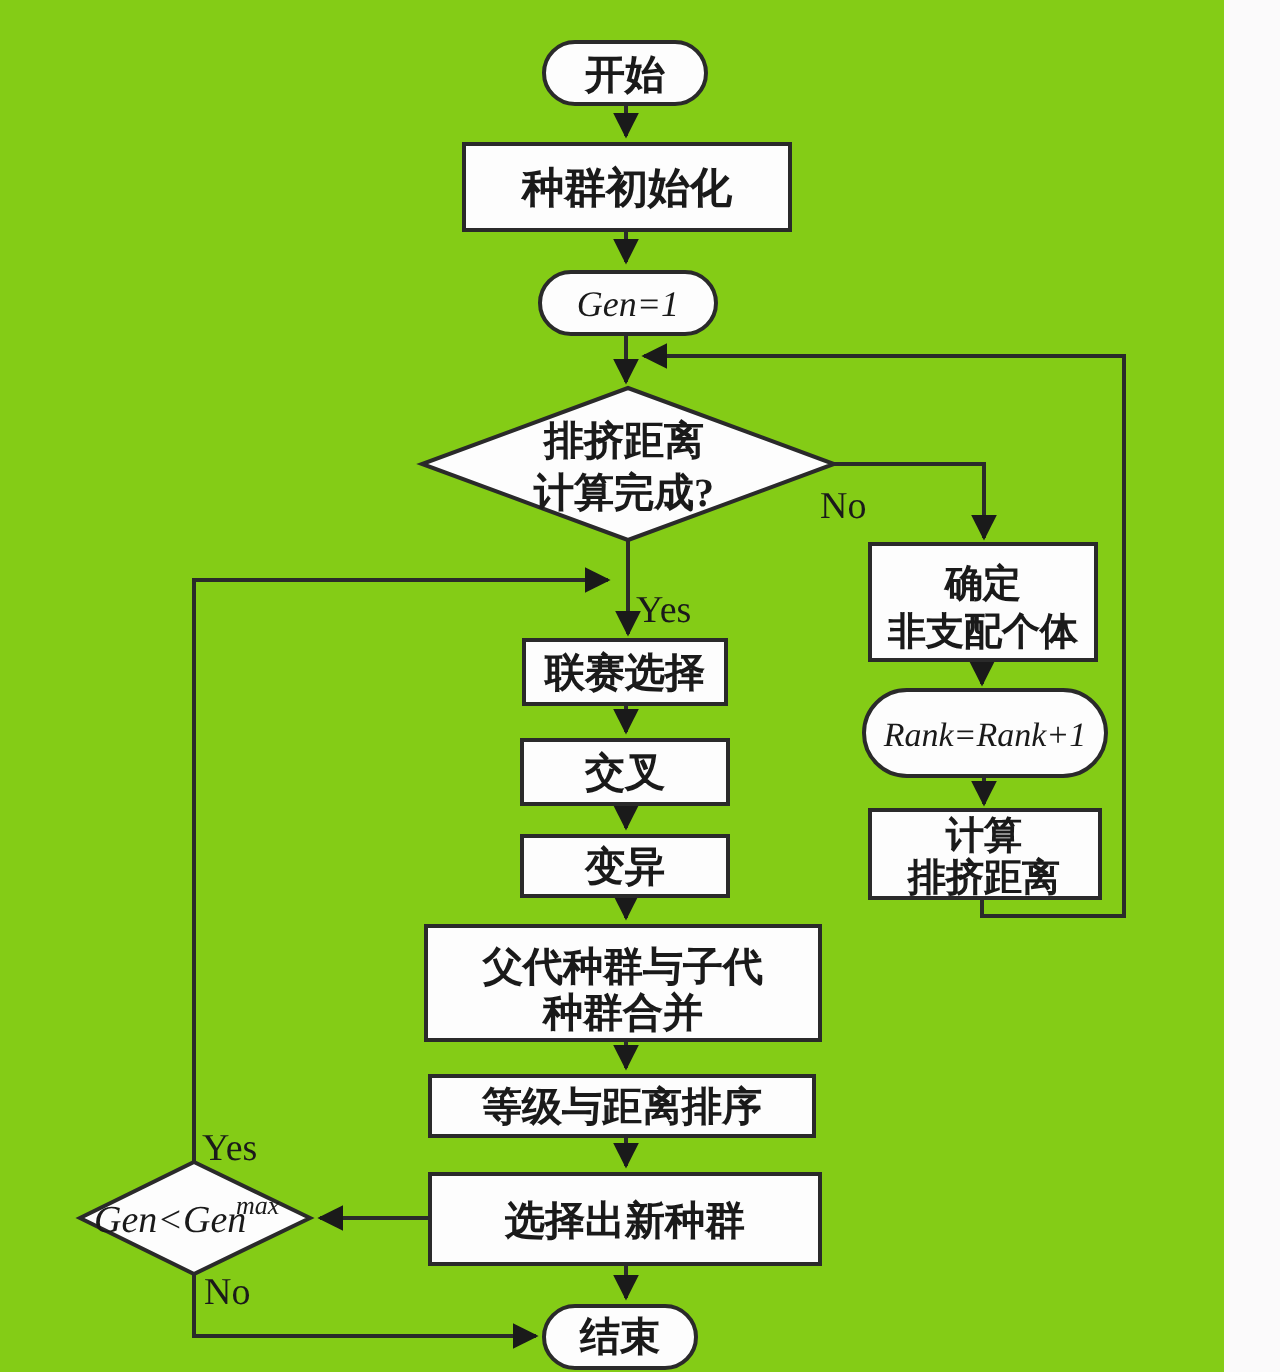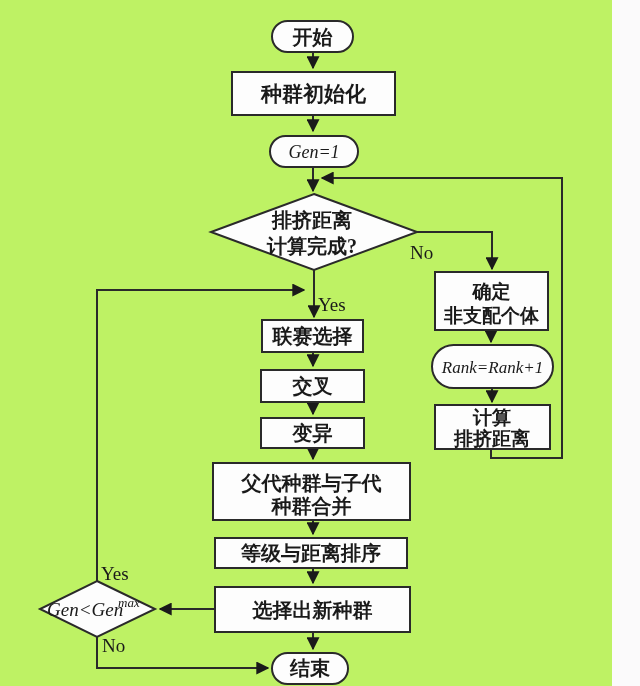--- a/index.html
+++ b/index.html
@@ -4,21 +4,21 @@
 <style>
   html, body {
     margin: 0;
     padding: 0;
     background: #fbfafb;
   }
   .stage {
     position: relative;
     width: 612px;
     height: 686px;
-    background: #bef264;
+    background: #84cc16;
     overflow: hidden;
     text-align: right;
   }
   svg { display: block; }
   .shape {
     fill: #fdfdfd;
     stroke: #2a2a2a;
     stroke-width: 2;
   }
   .edge {

